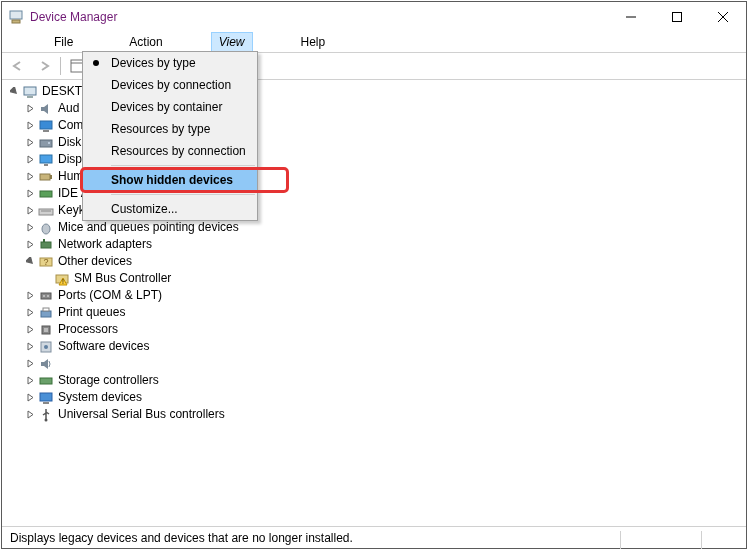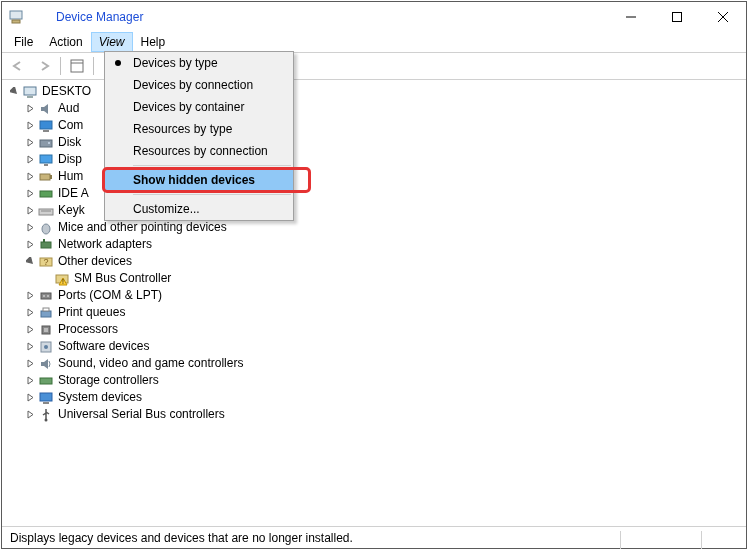--- a/index.html
+++ b/index.html
@@ -4,28 +4,28 @@
 <style>
 * { box-sizing: border-box; font-family: "Segoe UI", Tahoma, sans-serif; }
 html, body { margin: 0; padding: 0; }
 body { background: #fff; width: 748px; height: 550px; overflow: hidden; position: relative; }
 
 .window { border: 1px solid #5a5a5a; width: 746px; height: 548px; margin: 1px; background: #fff; display: flex; flex-direction: column; }
 
 
 .titlebar { height: 30px; display: flex; align-items: center; padding: 0 0 0 6px; font-size: 12px; }
 .titlebar .app-icon { width: 16px; height: 16px; margin-right: 6px; display: inline-flex; }
-.titlebar .title { flex: 1; color: #1d4ed8; margin-left: 26px; }
+.titlebar .title { flex: 1; color: #701a75; }
 .win-controls { display: flex; height: 100%; }
 .win-btn { width: 46px; display: flex; align-items: center; justify-content: center; cursor: default; }
 .win-btn svg { stroke: #000; }
 
 
 .menubar { height: 20px; display: flex; align-items: stretch; font-size: 12px; padding: 0 4px; }
-.menu-item { padding: 2px 8px; cursor: default; display: flex; align-items: center; }
+.menu-item { padding: 2px 8px; cursor: default; display: flex; align-items: center; margin-left: 40px; }
 .menu-item.active { background: #cce8ff; border: 1px solid #99d1ff; padding: 1px 7px; font-style: italic; }
 
 
 .toolbar { height: 28px; border-top: 1px solid #d0d0d0; border-bottom: 1px solid #d0d0d0; display: flex; align-items: center; padding: 0 4px; gap: 2px; }
 .tool-btn { width: 24px; height: 22px; display: flex; align-items: center; justify-content: center; border: 1px solid transparent; }
 .tool-sep { width: 1px; height: 18px; background: #c0c0c0; margin: 0 2px; }
 
 
 .tree-wrap { flex: 1; overflow: hidden; position: relative; background: #fff; border-top: 1px solid #fff; }
 .tree { padding: 2px 0 0 4px; font-size: 12px; line-height: 17px; }
@@ -33,21 +33,21 @@
 .expander { width: 16px; height: 17px; display: flex; align-items: center; justify-content: center; cursor: default; }
 .expander svg { stroke: #606060; fill: none; }
 .expander.open svg { fill: #606060; }
 .tree-icon { width: 16px; height: 16px; margin: 0 2px 0 0; display: inline-flex; align-items: center; justify-content: center; }
 .tree-label { padding: 0 2px; }
 .indent0 { padding-left: 0; }
 .indent1 { padding-left: 16px; }
 .indent2 { padding-left: 32px; }
 
 
-.dropdown { position: absolute; top: 51px; left: 104px; width: 190px; background: #f0f0f0; border: 1px solid #a0a0a0; box-shadow: 3px 3px 3px rgba(0,0,0,0.2); font-size: 12px; z-index: 10; }
+.dropdown { position: absolute; top: 51px; left: 82px; width: 176px; background: #f0f0f0; border: 1px solid #a0a0a0; box-shadow: 3px 3px 3px rgba(0,0,0,0.2); font-size: 12px; z-index: 10; }
 .dd-item { height: 22px; display: flex; align-items: center; padding: 0 8px 0 28px; position: relative; cursor: default; }
 .dd-item.highlight { background: #90c8f6; font-weight: bold; }
 .dd-item .bullet { position: absolute; left: 10px; width: 6px; height: 6px; background: #000; border-radius: 50%; }
 .dd-sep { height: 1px; background: #d0d0d0; margin: 3px 2px 3px 28px; }
 .highlight-box { position: absolute; border: 3px solid #e53333; border-radius: 5px; pointer-events: none; }
 
 
 .statusbar { height: 22px; border-top: 1px solid #d0d0d0; display: flex; align-items: flex-start; font-size: 12px; padding: 4px 4px; }
 .status-cell { padding: 0 4px; }
 .status-sep { width:1px; height:18px; background:#d0d0d0; margin-left:auto;}
@@ -239,21 +239,21 @@
           <span class="expander">
             <svg width="9" height="9">
               <path d="M2 1 L7 4.5 L2 8 Z"></path>
             </svg>
           </span>
           <span class="tree-icon">
             <svg width="16" height="16">
               <ellipse cx="8" cy="9" rx="4" ry="5" fill="#c0c8d0" stroke="#7a8a99"></ellipse>
             </svg>
           </span>
-          <span class="tree-label">Mice and other pointing devices</span>
+          <span class="tree-label">Mice and queues pointing devices</span>
         </div>
       <div class="tree-row indent1">
           <span class="expander">
             <svg width="9" height="9">
               <path d="M2 1 L7 4.5 L2 8 Z"></path>
             </svg>
           </span>
           <span class="tree-icon">
             <svg width="16" height="16">
               <rect x="3" y="5" width="10" height="6" fill="#5a8a5a" stroke="#3a6a3a"></rect>
@@ -351,21 +351,20 @@
             <svg width="9" height="9">
               <path d="M2 1 L7 4.5 L2 8 Z"></path>
             </svg>
           </span>
           <span class="tree-icon">
             <svg width="16" height="16">
               <path d="M3 6h3l4-3v10l-4-3H3z" fill="#7a8a99"></path>
               <path d="M11 5 q2 3 0 6" fill="none" stroke="#7a8a99"></path>
             </svg>
           </span>
-          <span class="tree-label">Sound, video and game controllers</span>
         </div>
       <div class="tree-row indent1">
           <span class="expander">
             <svg width="9" height="9">
               <path d="M2 1 L7 4.5 L2 8 Z"></path>
             </svg>
           </span>
           <span class="tree-icon">
             <svg width="16" height="16">
               <rect x="2" y="5" width="12" height="6" fill="#6aa06a" stroke="#3a703a"></rect>

